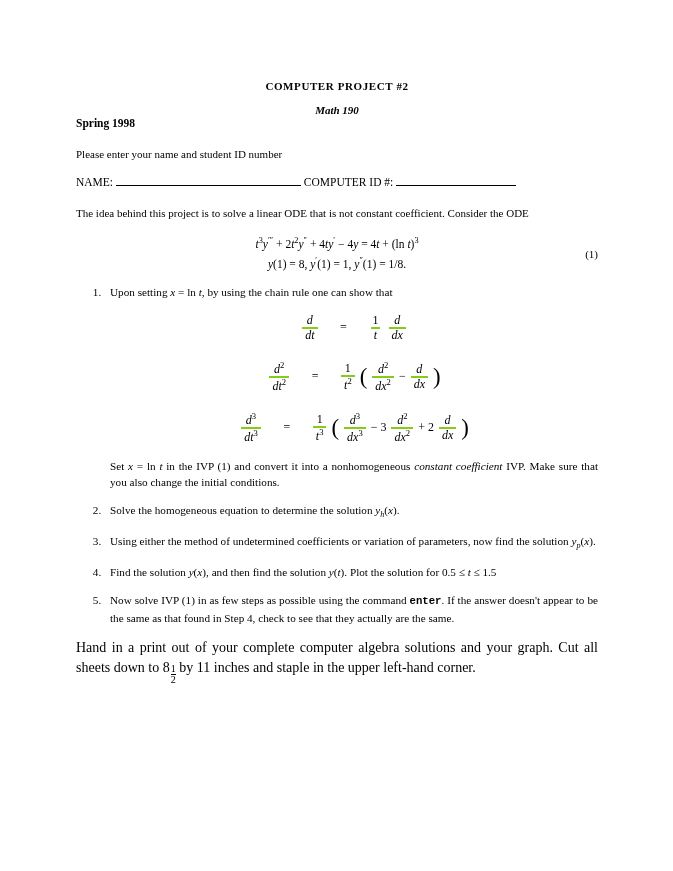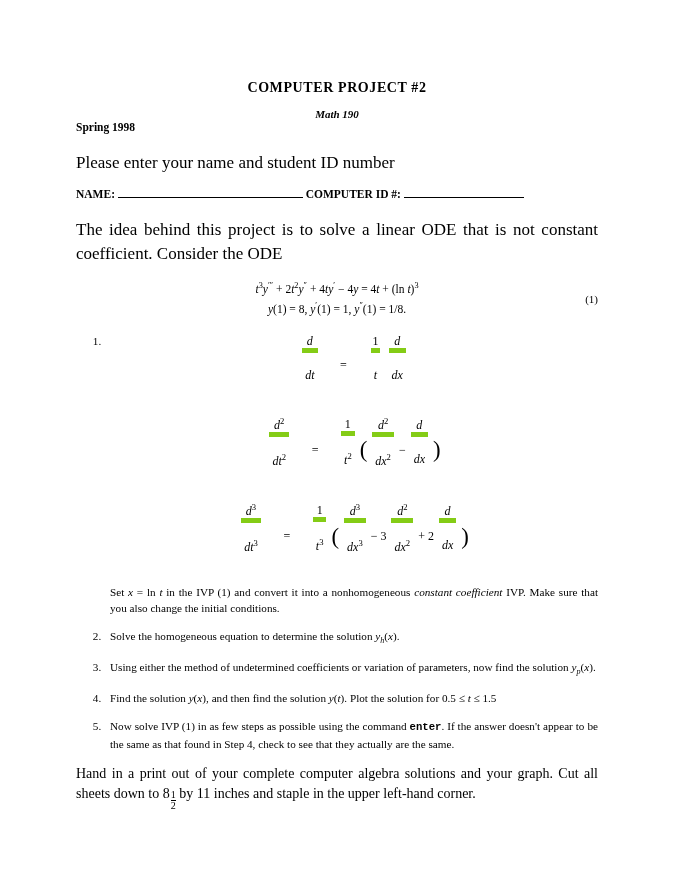--- a/index.html
+++ b/index.html
@@ -23,49 +23,49 @@
   }
   .content {
     position: absolute;
     left: 76px;
     top: 80px;
     width: 522px;
   }
   .title {
     text-align: center;
     font-weight: bold;
-    font-size: 14px;
+    font-size: 11px;
     letter-spacing: 0.6px;
     margin-bottom: 12px;
   }
   .course {
     text-align: center;
     font-style: italic;
     font-weight: bold;
     font-size: 11px;
     margin-bottom: 1px;
   }
   .term {
     text-align: left;
     font-weight: bold;
     font-size: 11.5px;
     margin-bottom: 18px;
   }
   .para {
-    font-size: 17px;
+    font-size: 11px;
     line-height: 1.42;
     text-align: justify;
     margin-bottom: 13px;
   }
   .namerow {
     font-size: 11.5px;
     margin-bottom: 18px;
     white-space: nowrap;
   }
-  .namerow .lbl { font-weight: bold; }
+  .namerow .lbl { font-weight: normal; }
   .rule {
     display: inline-block;
     border-bottom: 1px solid #000;
     height: 0.7em;
     vertical-align: baseline;
   }
   .rule-name { width: 185px; }
   .rule-id { width: 120px; }
   .eqblock {
     position: relative;
@@ -112,21 +112,21 @@
   }
   .frac {
     display: inline-flex;
     flex-direction: column;
     align-items: center;
     vertical-align: middle;
     line-height: 1.05;
     margin: 0 2px;
   }
   .frac .num { padding: 0 3px; }
-  .frac .den { border-top: 5px solid #84cc16; padding: 16px 3px; }
+  .frac .den { border-top: 2px solid #84cc16; padding: 0 3px; }
   .eqsign { width: 16px; text-align: center; }
   .paren {
     font-size: 1.9em;
     line-height: 0.6;
     display: inline-block;
     vertical-align: middle;
     font-weight: 300;
   }
   .rhs { display: inline-flex; align-items: center; gap: 3px; }
   .closing {
@@ -179,20 +179,21 @@
       <span class="eqline math">
         <i class="v">y</i>(1) = 8, <i class="v">y</i><span class="sup">′</span>(1) = 1, <i class="v">y</i><span class="sup">″</span>(1) = 1/8.
       </span>
       <span class="eqnum">(1)</span>
     </div>
 
 
     <ol class="items">
 
       <li>
+        <span>Upon setting <i class="v">x</i> = ln <i class="v">t</i>, by using the chain rule one can show that</span>
 
         <div class="derivs">
 
           <div class="deriv-row">
             <span class="frac">
                 <span class="num"><i class="v">d</i></span>
                 <span class="den"><i class="v">dt</i></span>
               </span>
             <span class="eqsign">=</span>
             <span class="rhs">

